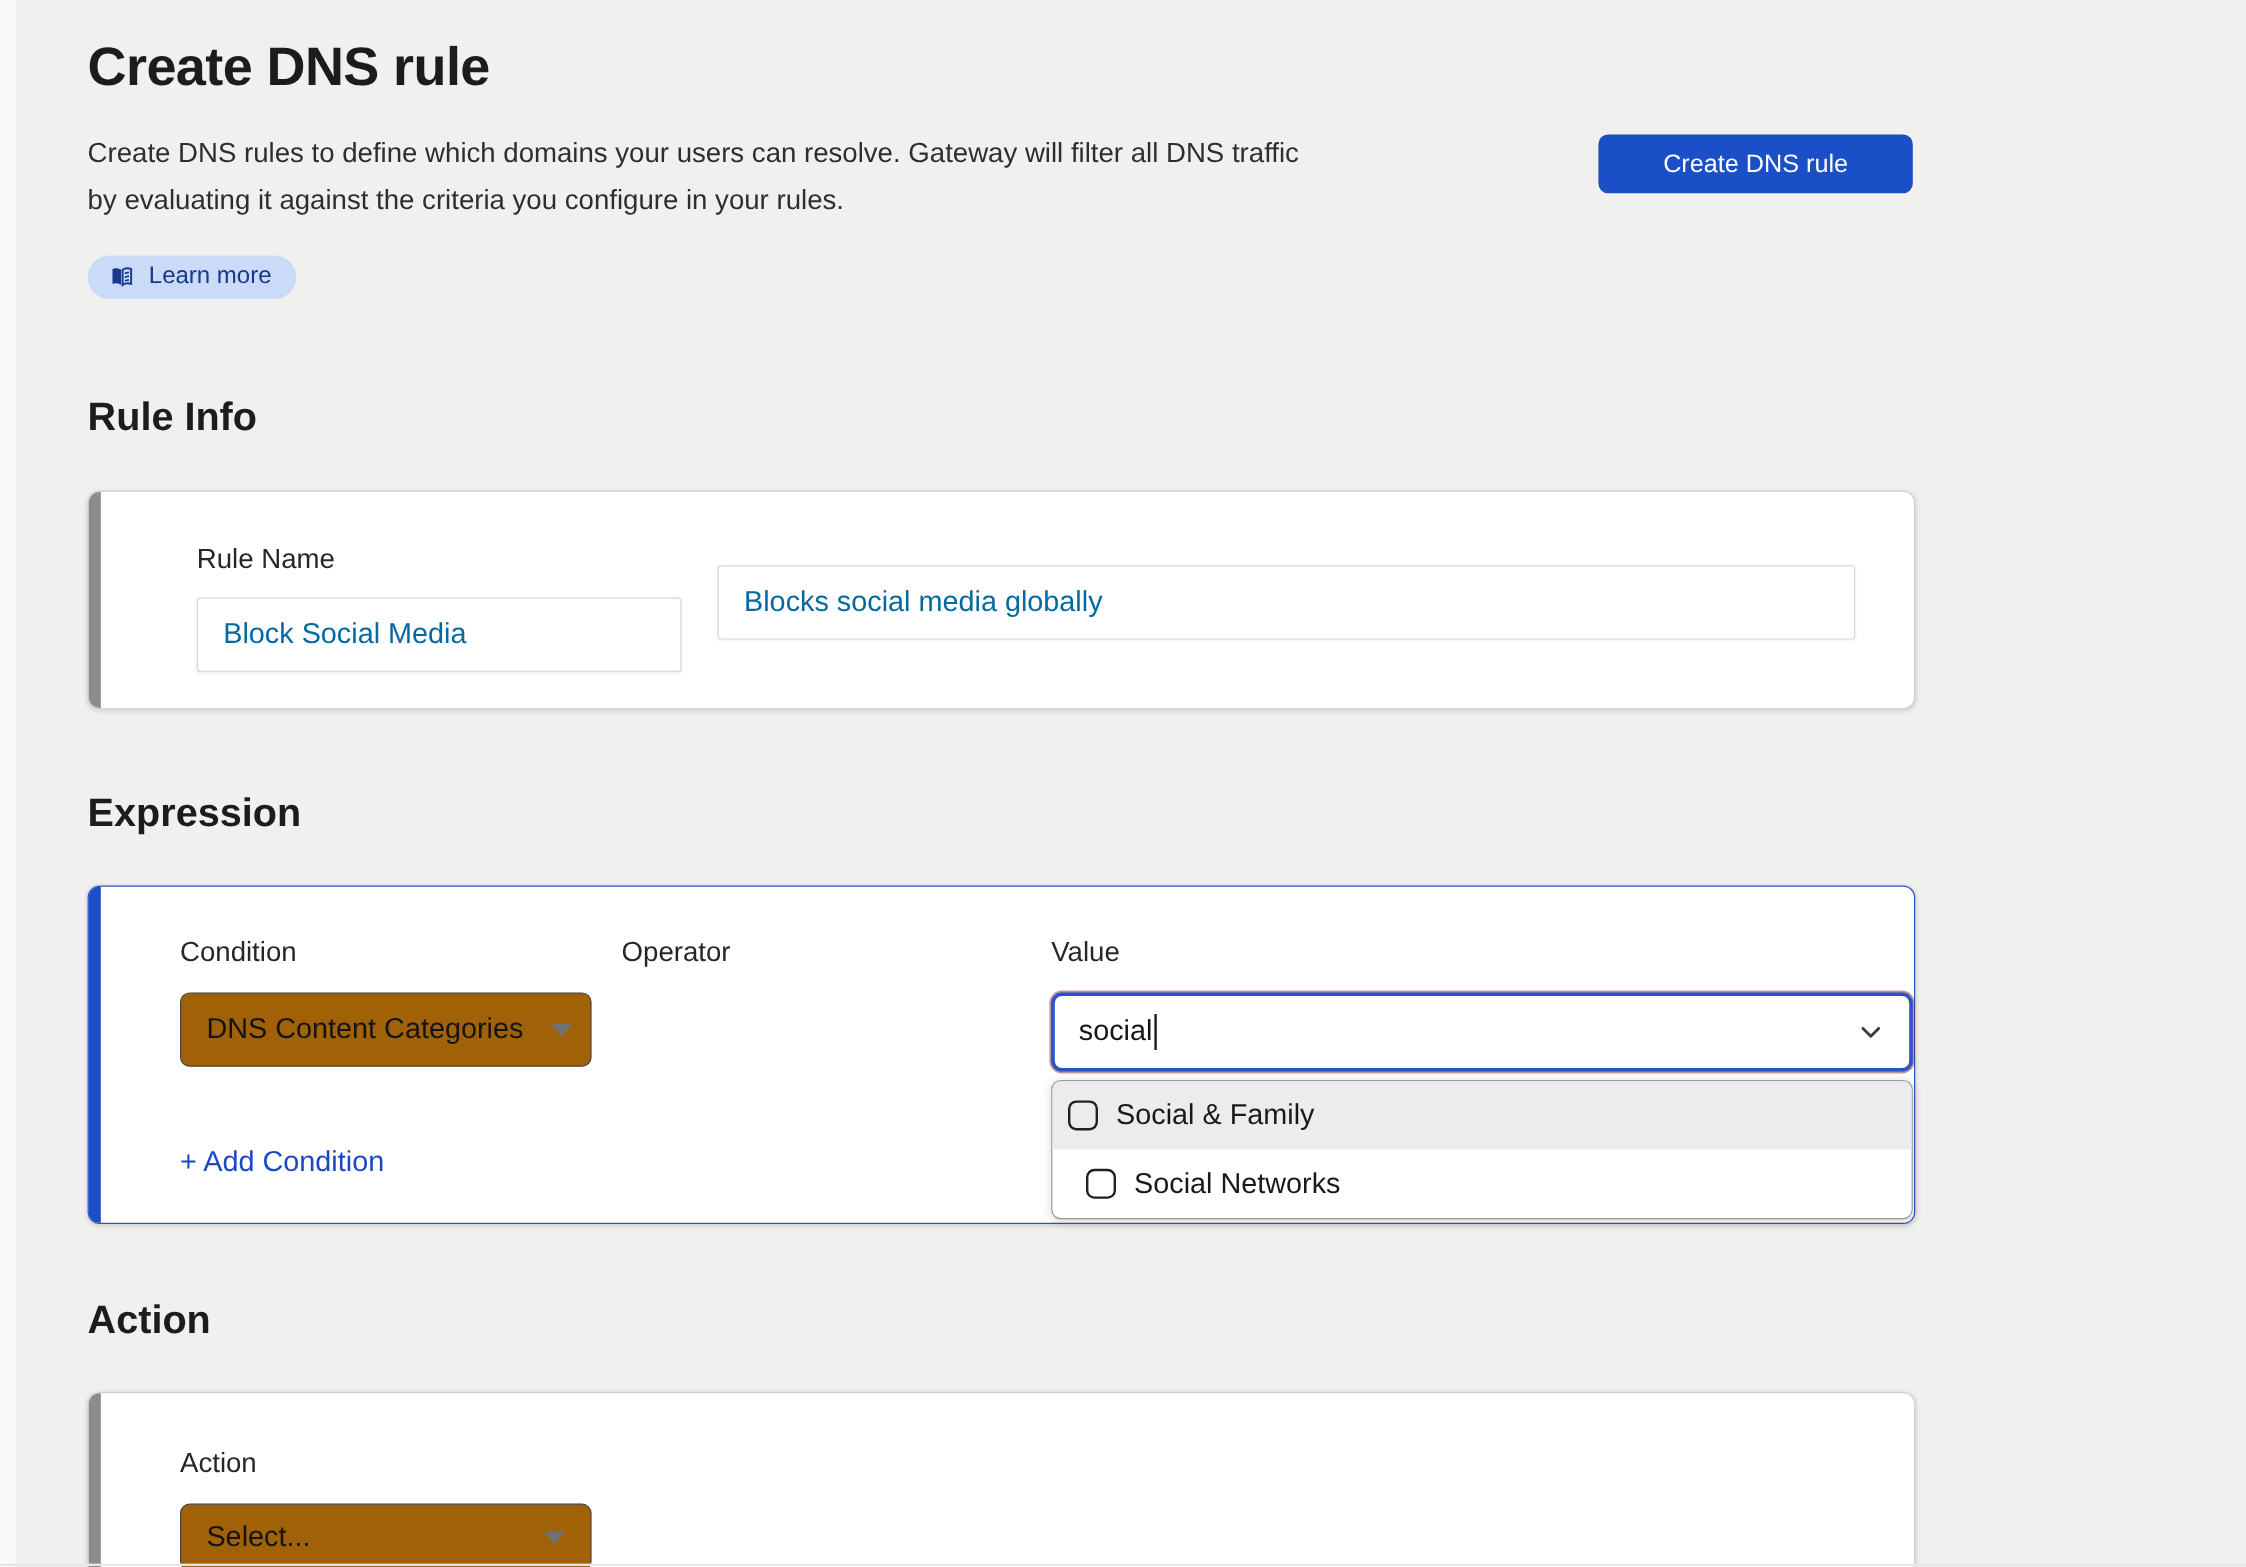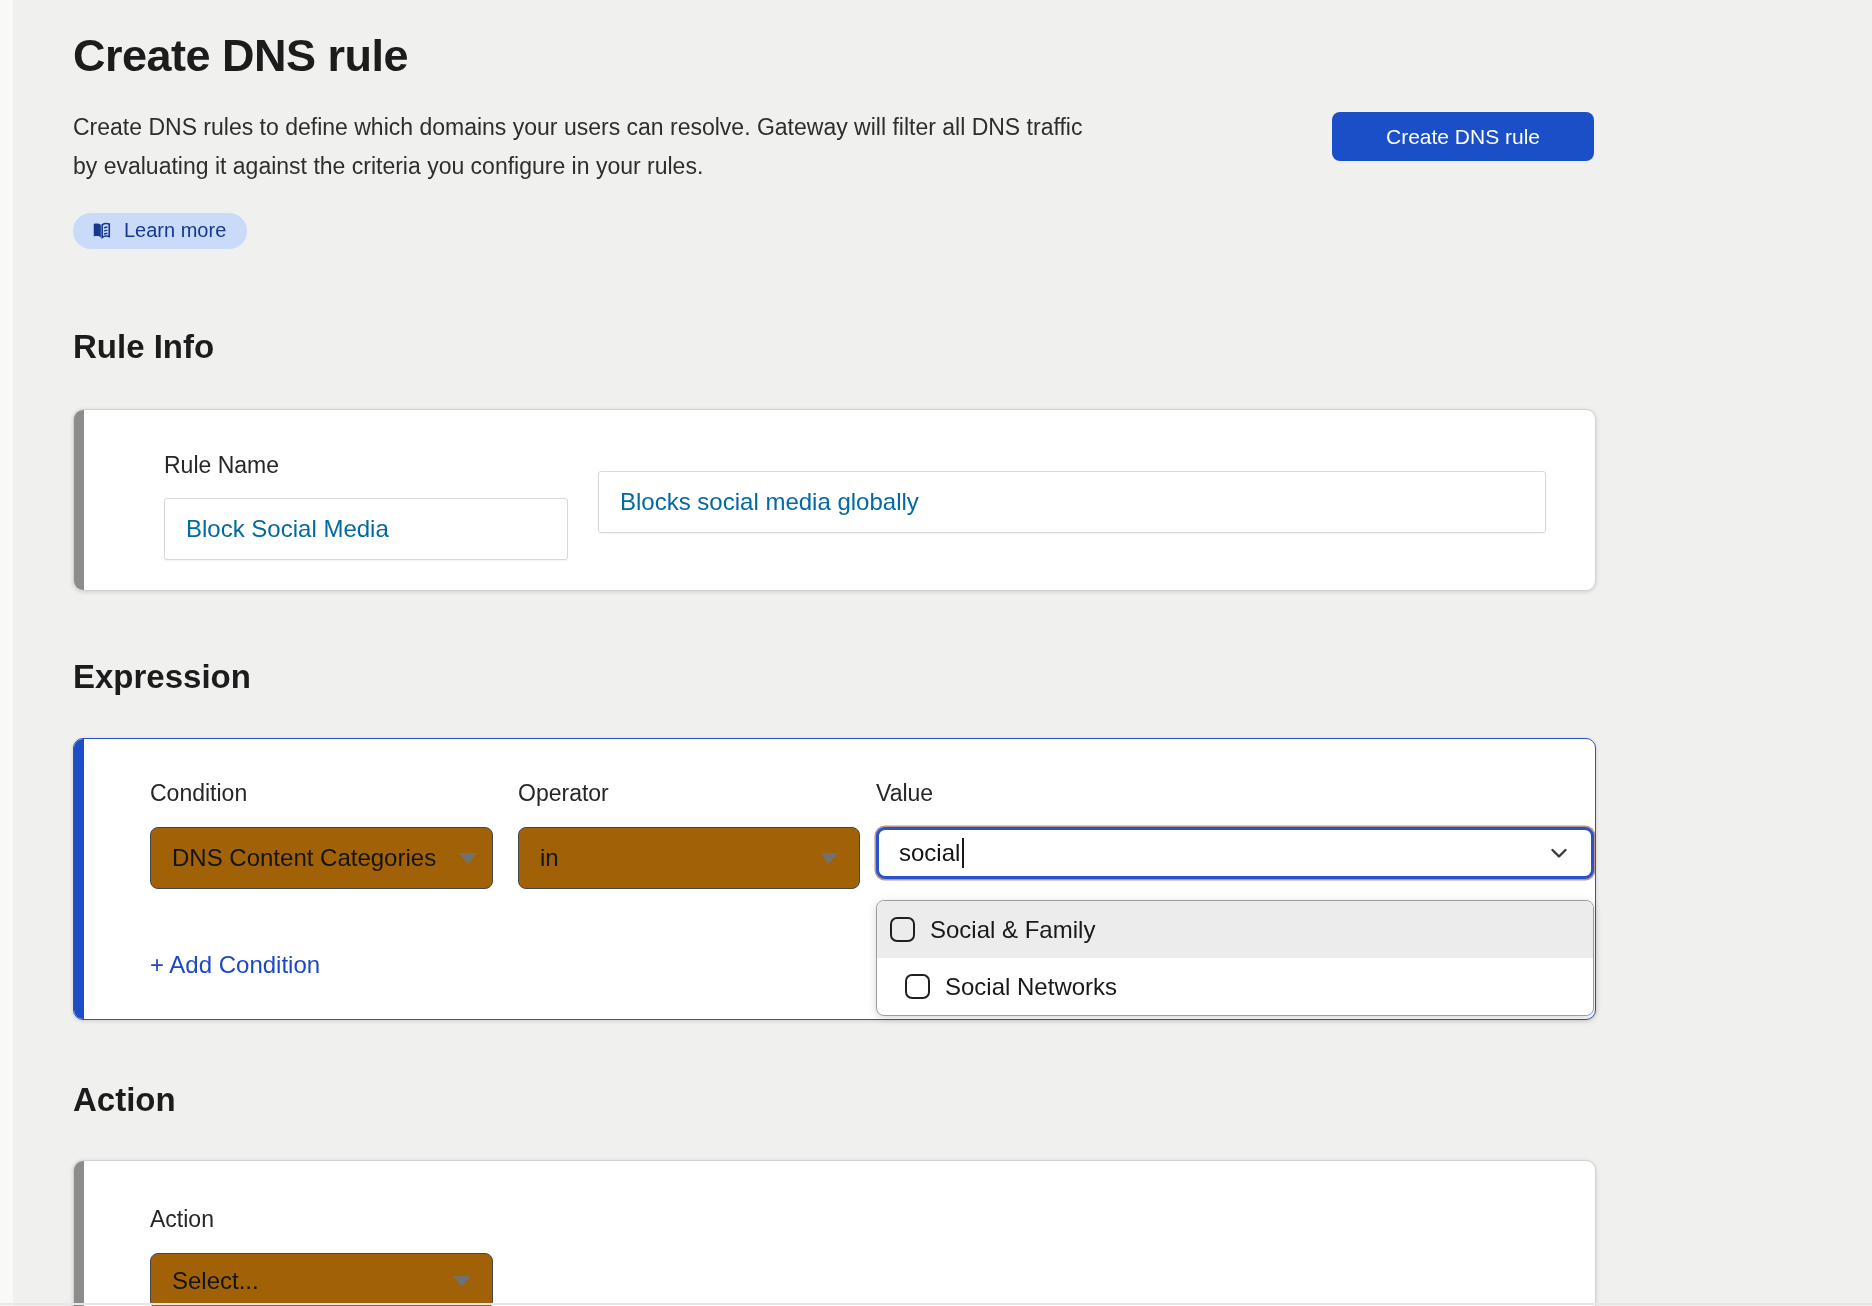--- a/index.html
+++ b/index.html
@@ -71,21 +71,21 @@
   }
   .caret-down{
     position:absolute;top:50%;margin-top:-5px;width:0;height:0;
     border-left:9px solid transparent;border-right:9px solid transparent;
     border-top:11px solid #717171;
   }
   .fg-selector .caret-down{right:15px;}
   .fg-operator .caret-down{right:21px;}
 
   .combobox{
-    margin-top:20px;height:52px;box-sizing:border-box;position:relative;
+    margin-top:20px;height:66px;box-sizing:border-box;position:relative;
     border:3px solid #2a52c9;border-radius:9px;background:#fff;
     box-shadow:0 0 0 1.5px rgba(124,42,30,.5);
     display:flex;align-items:center;padding-left:20px;
     font-size:24px;color:#141414;cursor:text;
   }
   .text-cursor{display:inline-block;width:2px;height:30px;background:#1a1a1a;margin-left:2px;}
   .combobox .chev{position:absolute;right:20px;top:50%;margin-top:-12px;}
 
   .add-condition{
     display:inline-block;margin-top:62px;font-size:24px;color:#1b49c5;cursor:pointer;
@@ -170,24 +170,20 @@
         <div class="fgroup fg-selector">
           <label class="field-label">Condition</label>
           <div class="select-box">
             <span>DNS Content Categories</span>
             <span class="caret-down"></span>
           </div>
         </div>
 
         <div class="fgroup fg-operator">
           <label class="field-label">Operator</label>
-          <div class="select-box">
-            <span>in</span>
-            <span class="caret-down"></span>
-          </div>
         </div>
 
         <div class="fgroup fg-value">
           <label class="field-label">Value</label>
           <div class="combobox">
             <span>social</span>
             <span class="text-cursor"></span>
             <span class="chev">
               <svg width="24" height="24" viewBox="0 0 24 24">
                 <polyline points="5.5,9 12,15.5 18.5,9" fill="none" stroke="#3c3c3c" stroke-width="2.4" stroke-linecap="round" stroke-linejoin="round"></polyline>

